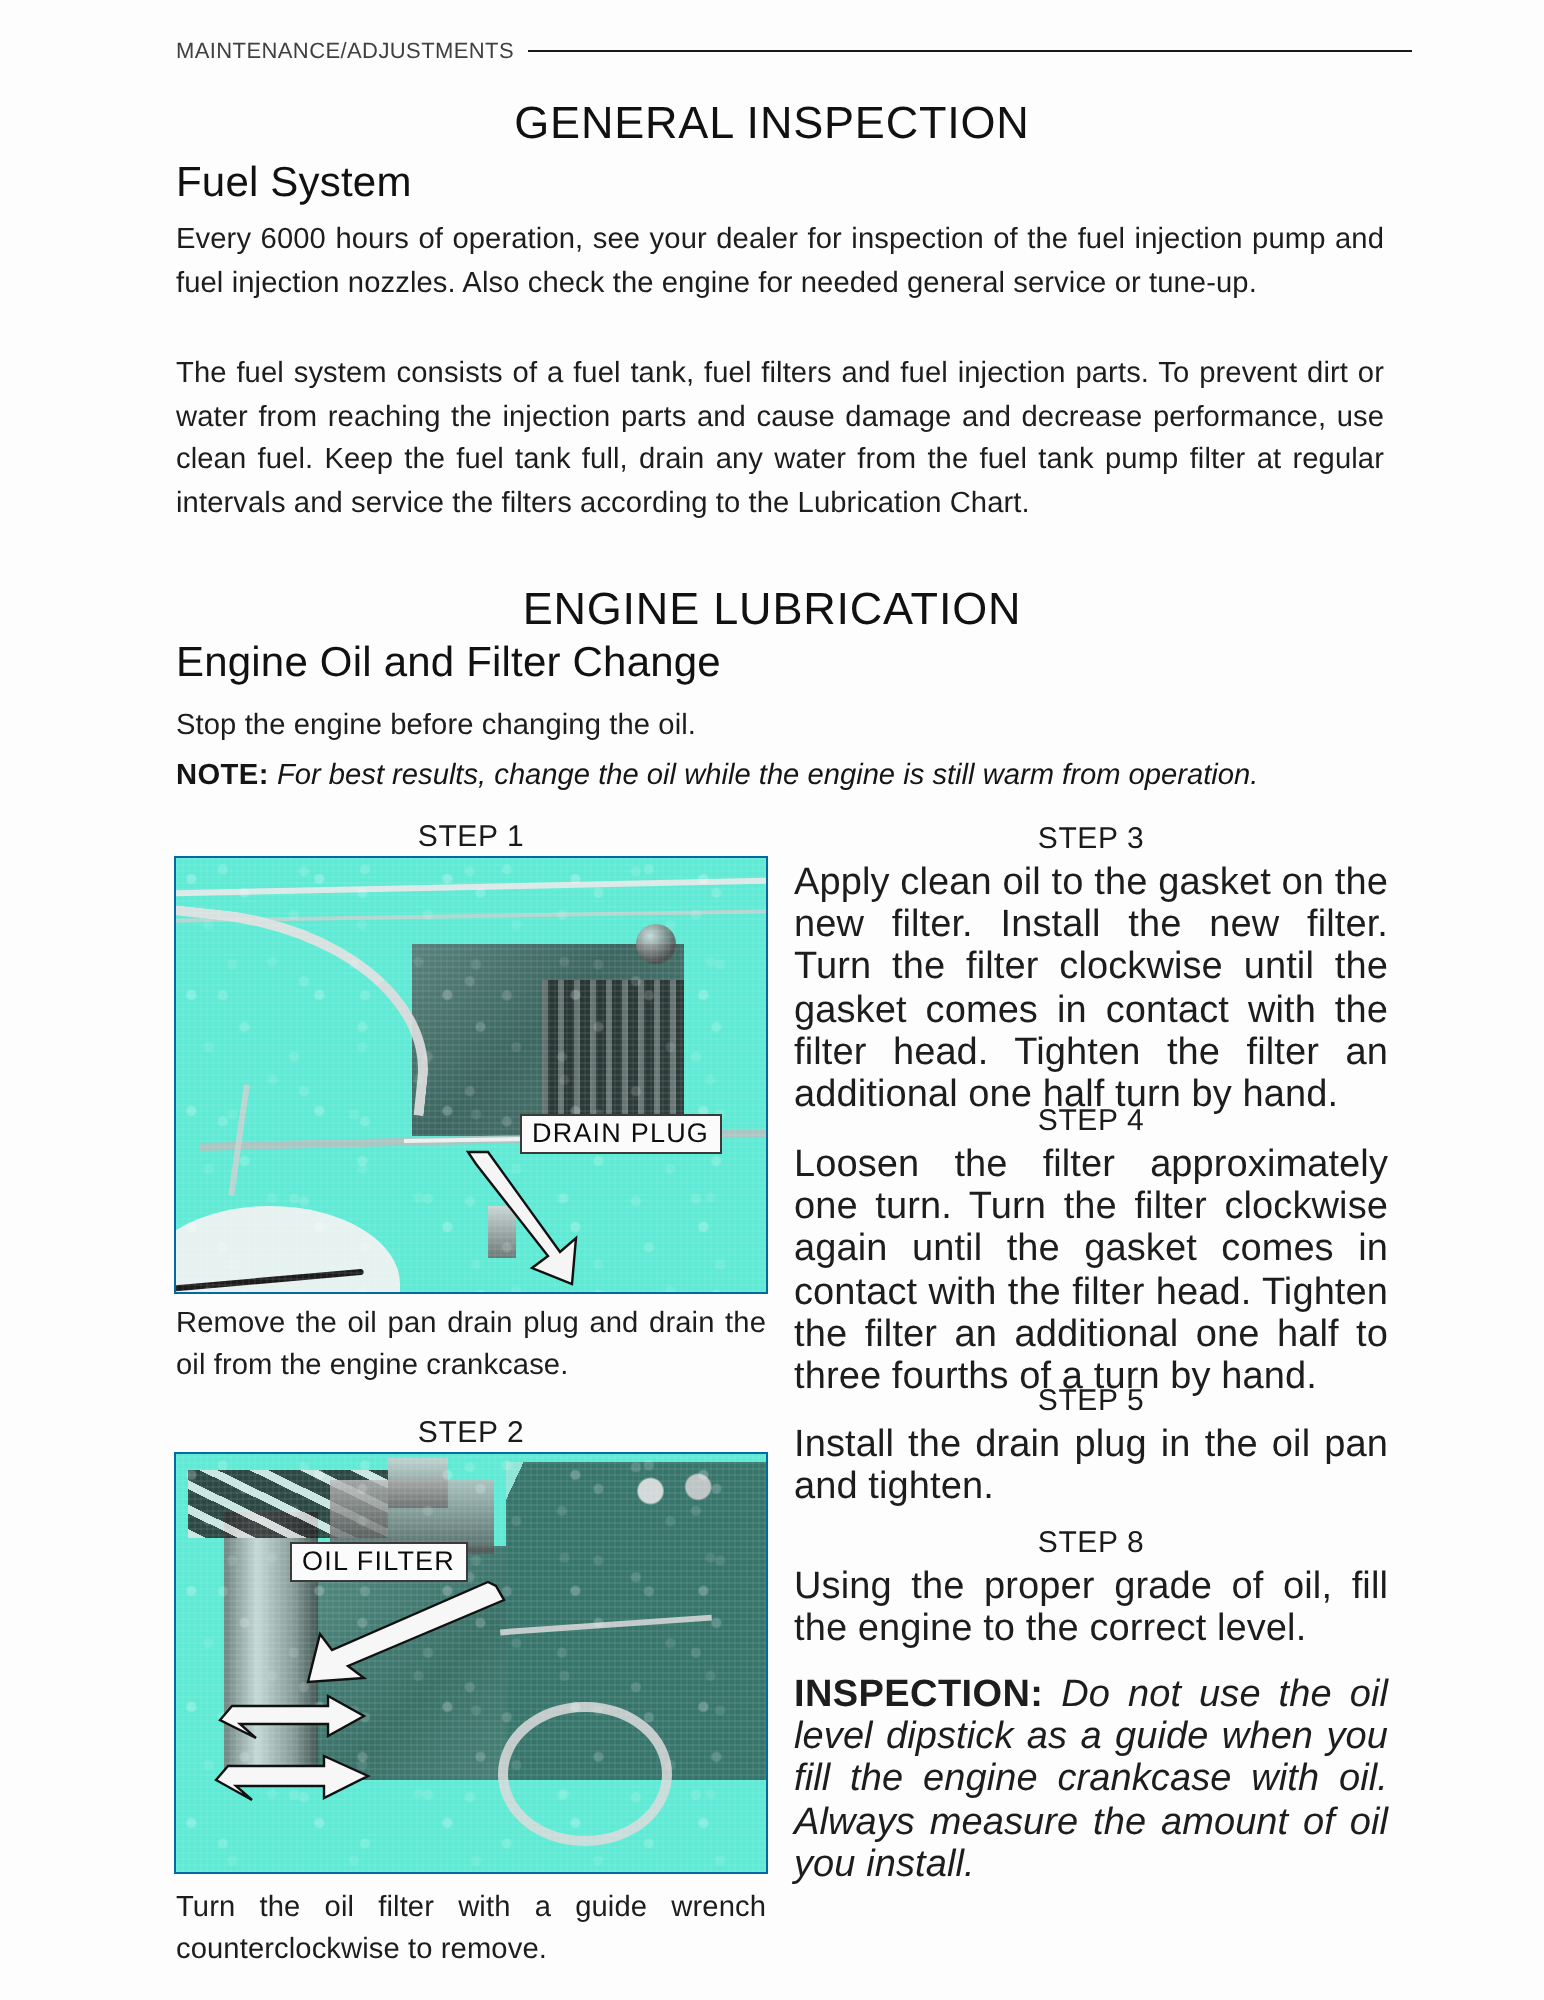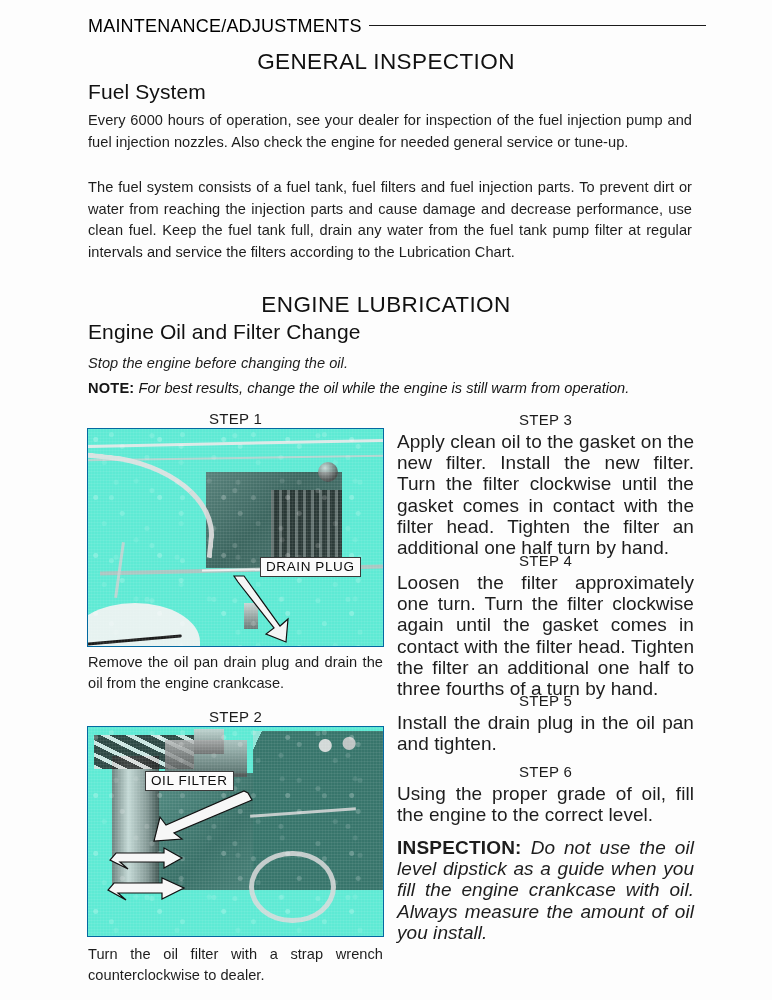--- a/index.html
+++ b/index.html
@@ -27,23 +27,23 @@
   .header {
     position: absolute;
     top: 14px;
     left: 88px;
     right: 66px;
     height: 24px;
     display: flex;
     align-items: center;
   }
   .header-title {
-    font-size: 18px;
+    font-size: 11px;
     letter-spacing: 0.2px;
-    color: #000000;
+    color: #404040;
     white-space: nowrap;
     text-align: center;
   }
   .header-rule {
     flex: 1 1 auto;
     height: 0;
     border-bottom: 1.6px solid #1b1b1b;
     margin-left: 7px;
     margin-bottom: 1px;
   }
@@ -290,21 +290,21 @@
   <div class="sub-title" style="top:80px;">Fuel System</div>
 
   <div class="para left-body" style="top:110px;">Every 6000 hours of operation, see your dealer for inspection of the fuel injection pump and fuel injection nozzles. Also check the engine for needed general service or tune-up.</div>
 
   <div class="para left-body" style="top:177px;">The fuel system consists of a fuel tank, fuel filters and fuel injection parts. To prevent dirt or water from reaching the injection parts and cause damage and decrease performance, use clean fuel. Keep the fuel tank full, drain any water from the fuel tank pump filter at regular intervals and service the filters according to the Lubrication Chart.</div>
 
   <div class="section-title" style="top:292px;">ENGINE LUBRICATION</div>
 
   <div class="sub-title" style="top:320px;">Engine Oil and Filter Change</div>
 
-  <div class="para left-body" style="top:353px; text-align:left;font-style:italic;">Stop the engine before changing the oil.</div>
+  <div class="para left-body" style="top:353px; text-align:left;">Stop the engine before changing the oil.</div>
 
   <div class="note" style="top:378px;">
     <b>NOTE:</b> 
     <i>For best results, change the oil while the engine is still warm from operation.</i>
   </div>
 
   <div class="step-label col-left" style="top:410px;">STEP 1</div>
 
   <div class="photo" style="left:87px; top:428px; width:295px; height:217px;">
     <div class="p1-block"></div>
@@ -354,32 +354,32 @@
     <div class="callout" style="left:57px; top:44px;">OIL FILTER</div>
 
     <svg class="arrow-svg" style="left:18px; top:120px;" width="90" height="34" viewBox="0 0 90 34">
       <polygon points="10,6 58,6 58,1 76,11 58,21 58,15 14,15 22,22 4,13" fill="#f7f7f7" stroke="#111" stroke-width="1.2"></polygon>
     </svg>
     <svg class="arrow-svg" style="left:18px; top:148px;" width="90" height="34" viewBox="0 0 90 34">
       <polygon points="8,8 56,8 56,3 78,13 56,24 56,18 12,18 20,25 2,15" fill="#f7f7f7" stroke="#111" stroke-width="1.2"></polygon>
     </svg>
   </div>
 
-  <div class="caption col-left" style="top:944px;">Turn the oil filter with a strap wrench counterclockwise to dealer.</div>
+  <div class="caption col-left" style="top:944px;">Turn the oil filter with a guide wrench counterclockwise to remove.</div>
 
   <div class="step-label col-right" style="top:411px;">STEP 3</div>
   <div class="rtext" style="top:431px;">Apply clean oil to the gasket on the new filter. Install the new filter. Turn the filter clockwise until the gasket comes in contact with the filter head. Tighten the filter an additional one half turn by hand.</div>
 
   <div class="step-label col-right" style="top:552px;">STEP 4</div>
   <div class="rtext" style="top:572px;">Loosen the filter approximately one turn. Turn the filter clockwise again until the gasket comes in contact with the filter head. Tighten the filter an additional one half to three fourths of a turn by hand.</div>
 
   <div class="step-label col-right" style="top:692px;">STEP 5</div>
   <div class="rtext" style="top:712px;">Install the drain plug in the oil pan and tighten.</div>
 
-  <div class="step-label col-right" style="top:763px;">STEP 6</div>
+  <div class="step-label col-right" style="top:763px;">STEP 8</div>
   <div class="rtext" style="top:783px;">Using the proper grade of oil, fill the engine to the correct level.</div>
 
   <div class="rtext important" style="top:837px;">
     <b>INSPECTION:</b> 
     <i>Do not use the oil level dipstick as a guide when you fill the engine crankcase with oil. Always measure the amount of oil you install.</i>
   </div>
 
 </div>
 
 </body></html>

